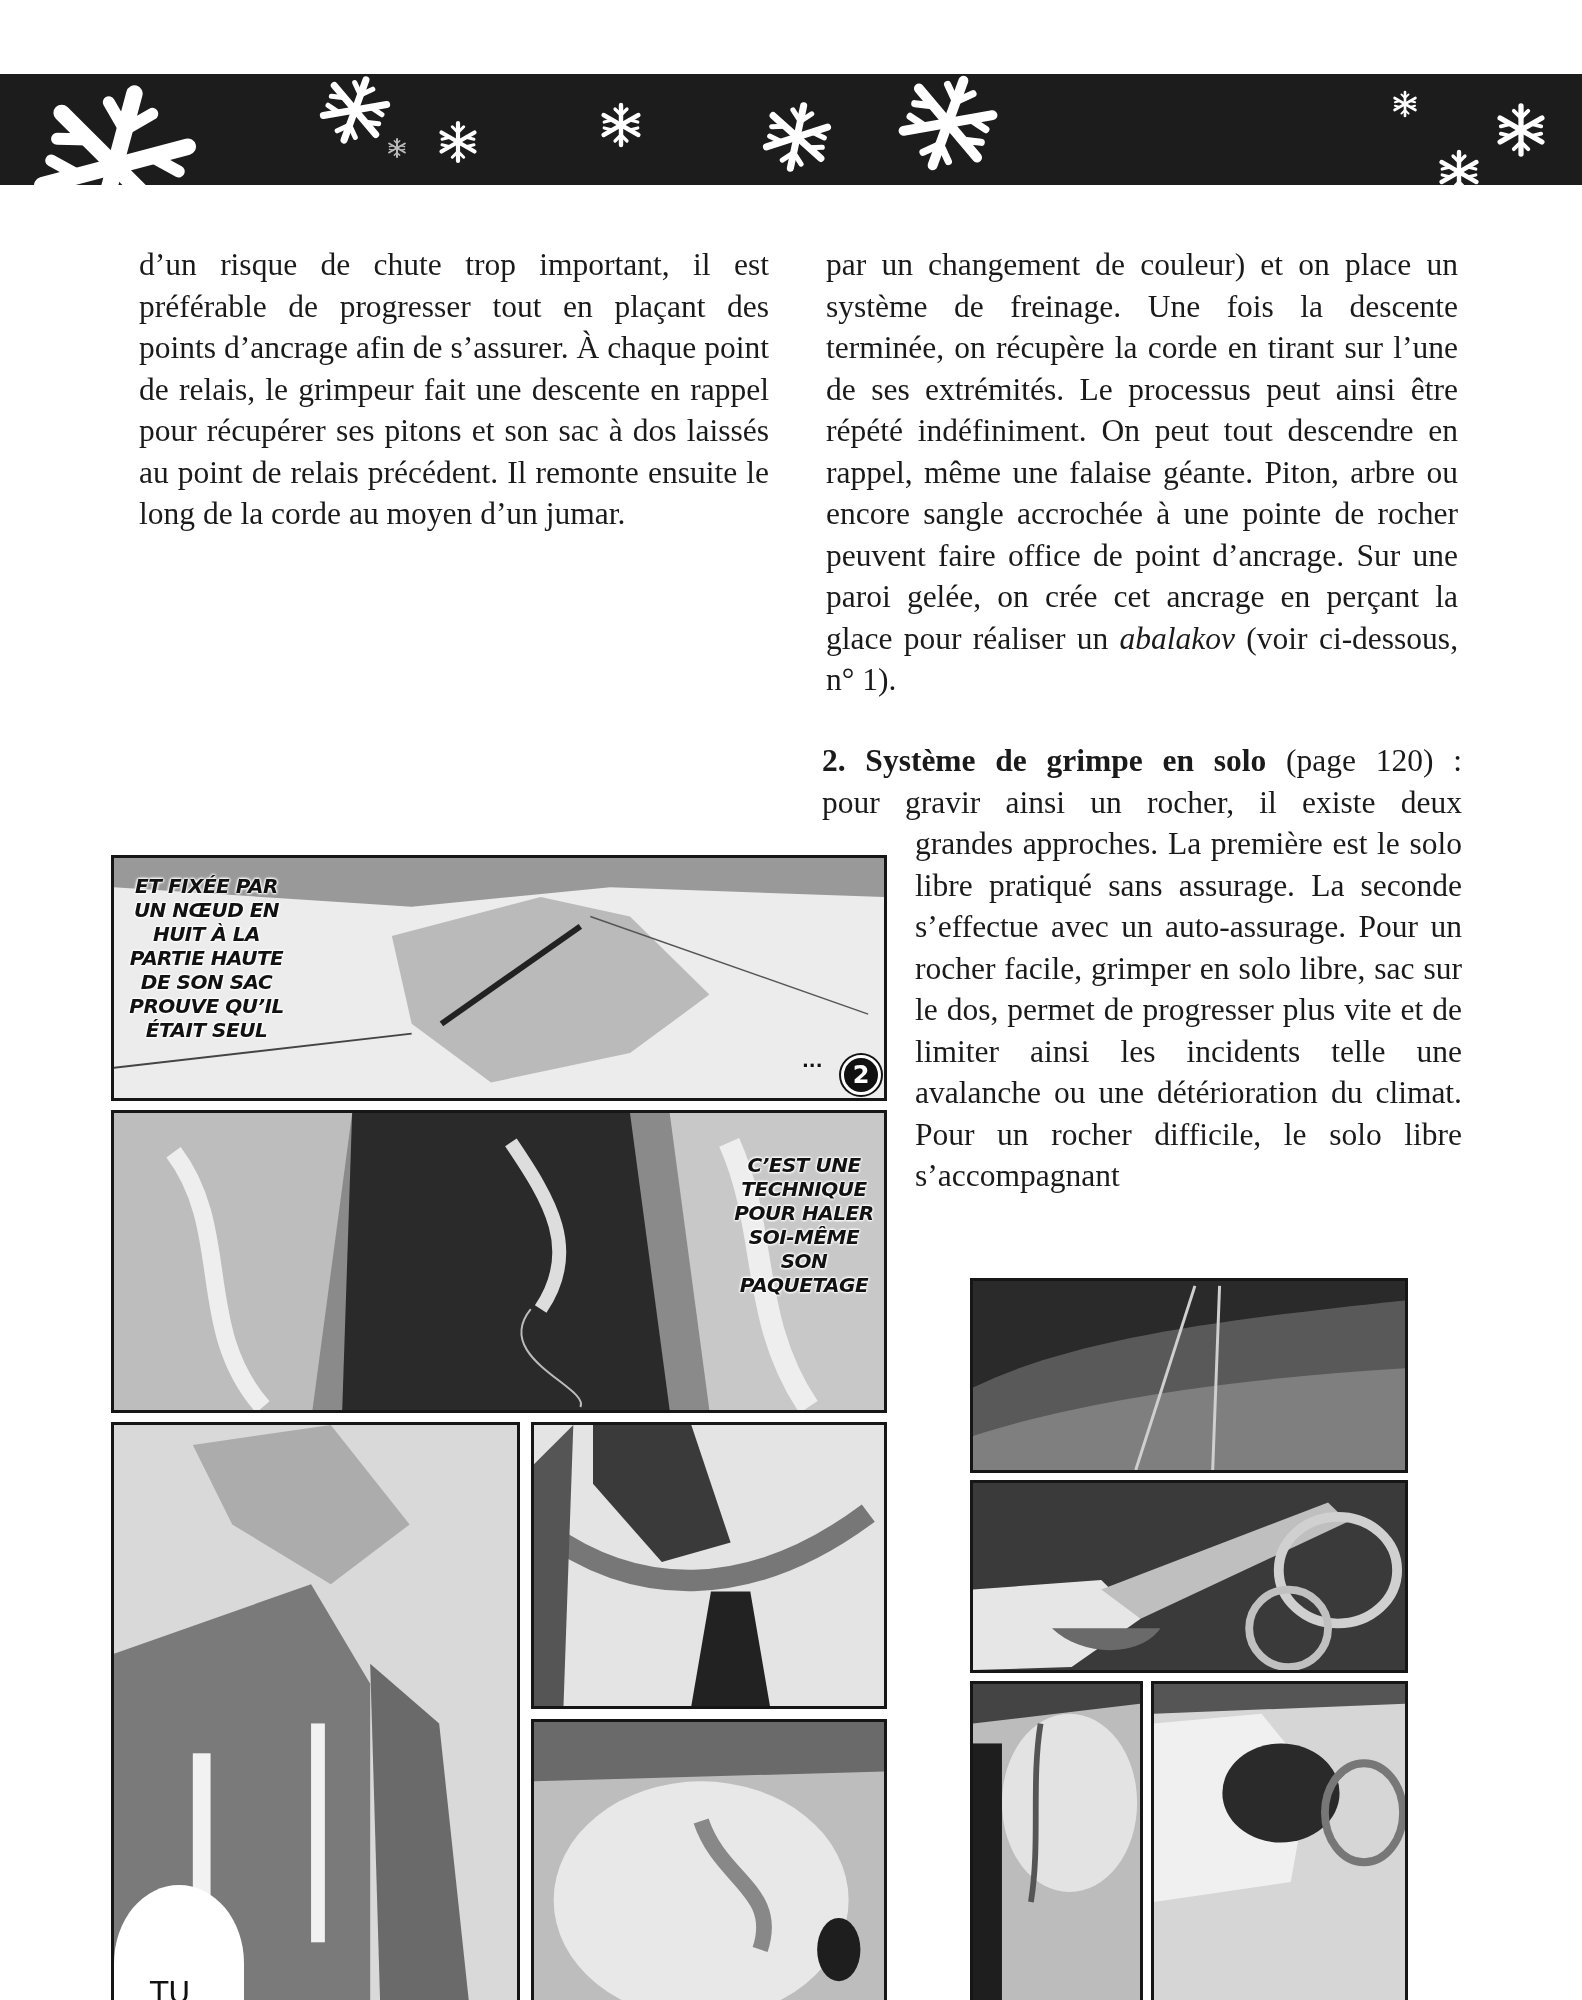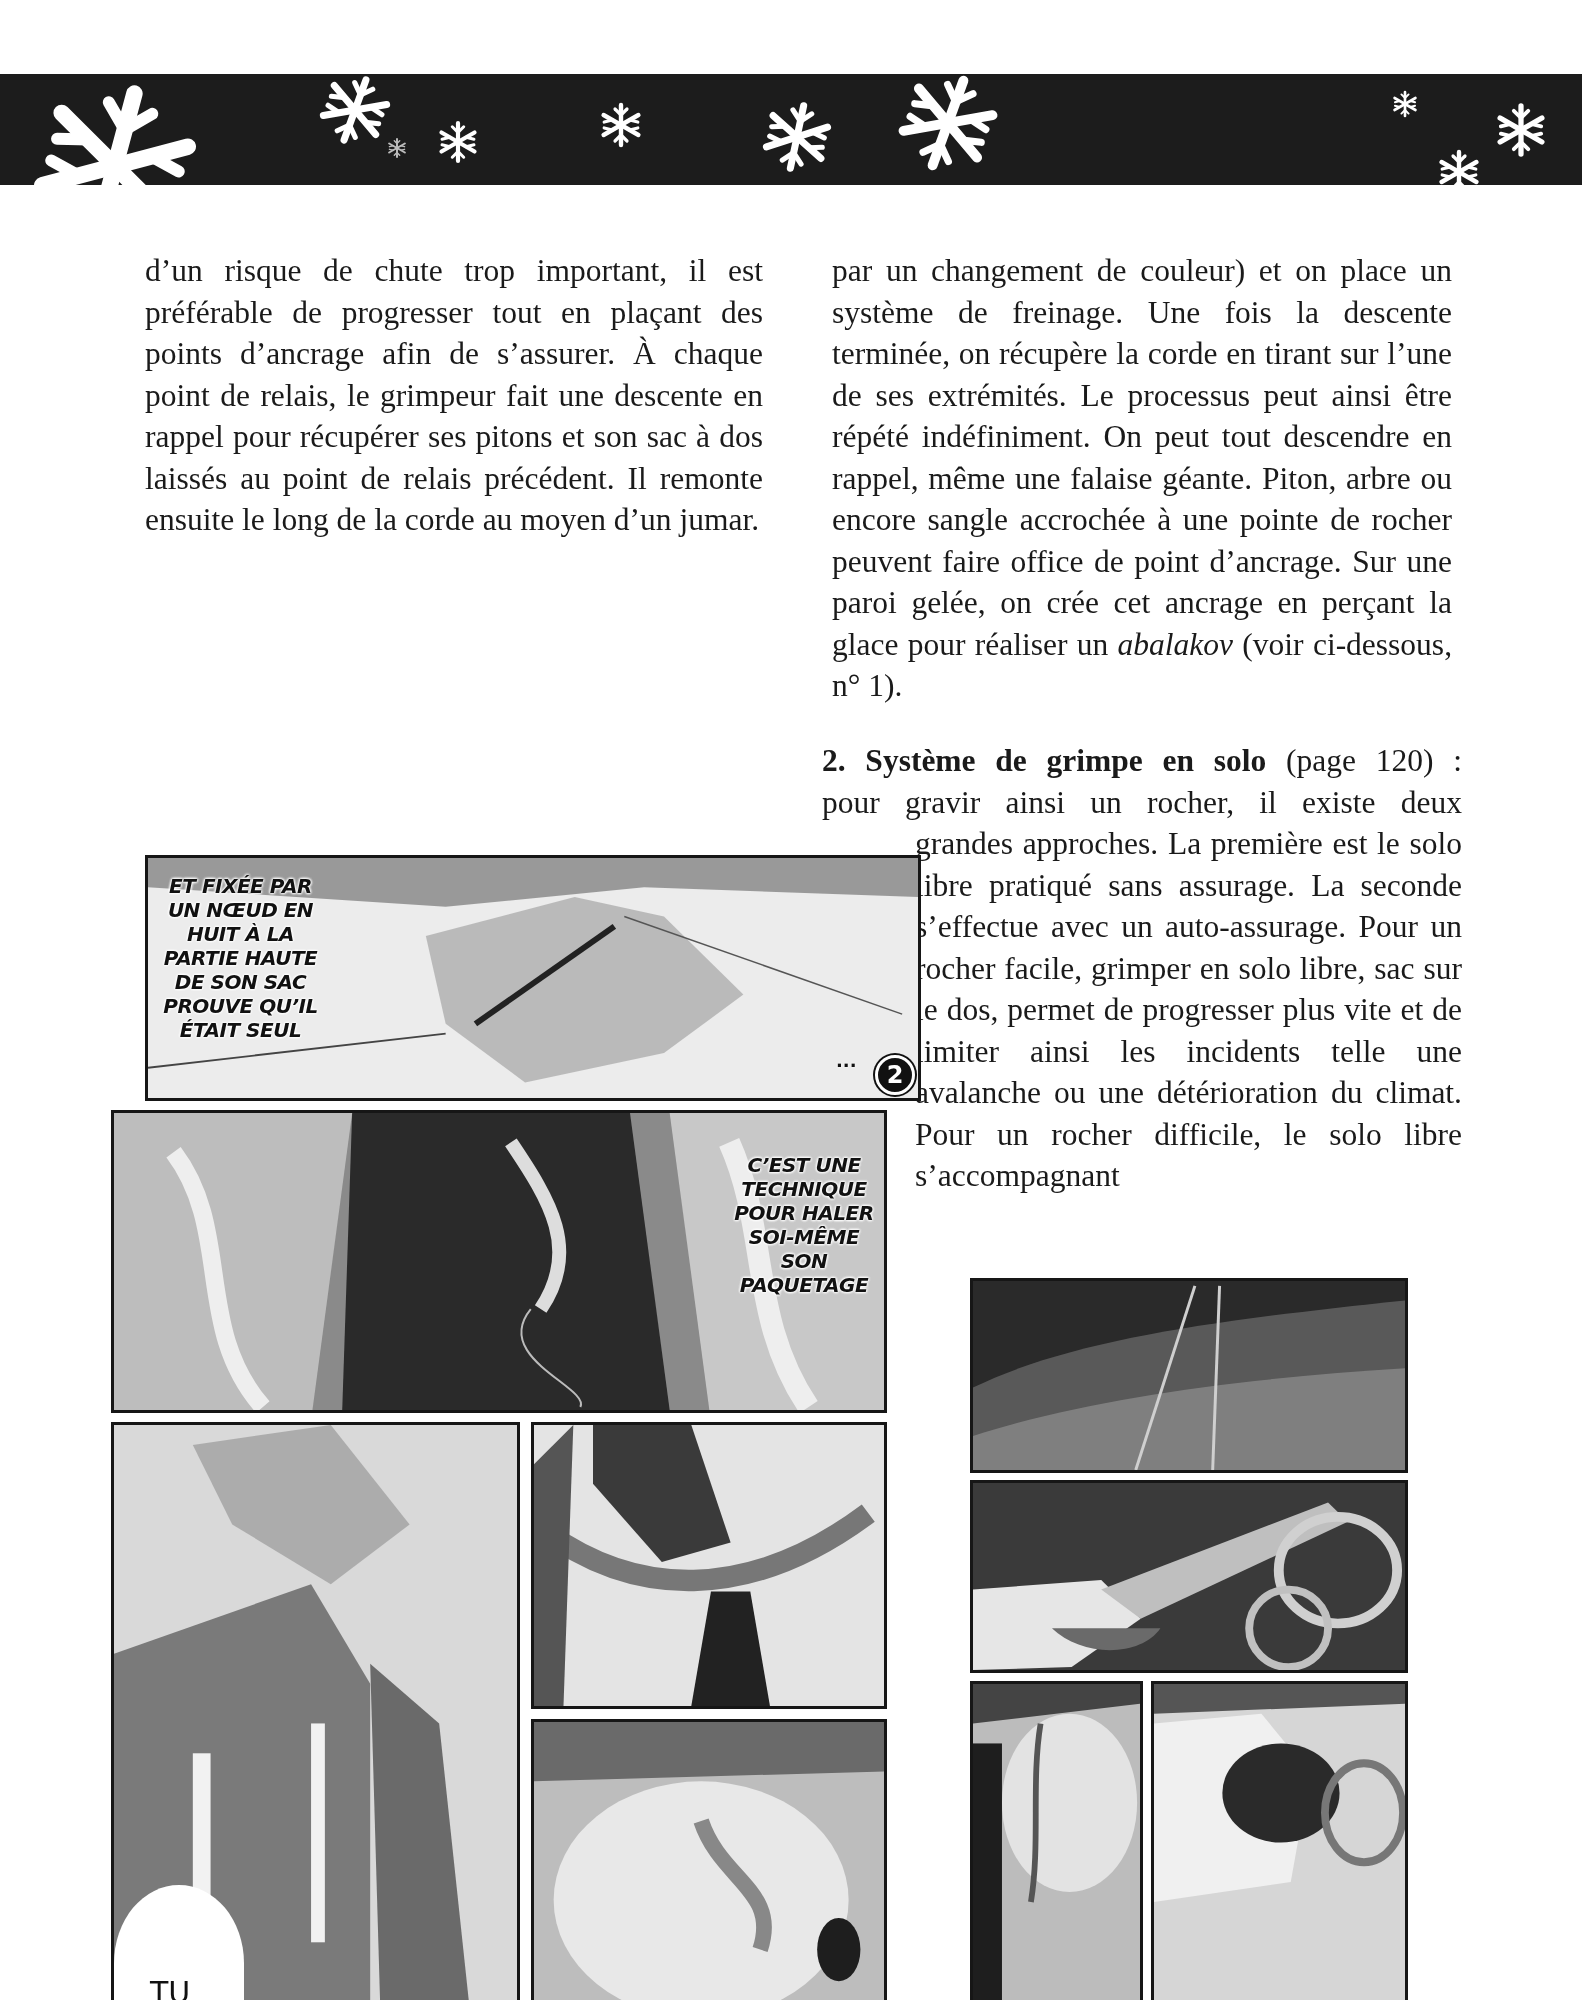--- a/index.html
+++ b/index.html
@@ -1,20 +1,20 @@
 <!DOCTYPE html>
 <html><head>
 <meta charset="utf-8">
 <style>
   html, body { margin: 0; padding: 0; background: #ffffff; }
   body { width: 1582px; height: 2000px; position: relative; overflow: hidden; font-family: "Liberation Serif", serif; color: #1a1a1a; }
   .banner { position: absolute; left: 0; top: 74px; width: 1582px; height: 111px; background: #1c1c1c; overflow: hidden; }
   .banner svg { position: absolute; left: 0; top: 0; }
   .col { position: absolute; font-size: 31.5px; line-height: 41.5px; text-align: justify; text-align-last: left; }
-  .col p { margin: 10px; }
+  .col p { margin: 4px; }
   .col-left { left: 135px; top: 240px; width: 638px; }
   .col-right { left: 822px; top: 240px; width: 640px; }
   .sec2 { position: absolute; left: 822px; top: 740px; width: 640px; font-size: 31.5px; line-height: 41.5px; text-align: justify; }
   .sec2 .wrap-line { display: block; text-align: justify; text-align-last: justify; }
   .sec2 .indent { position: absolute; left: 93px; top: 83px; width: 547px; text-align: justify; }
   .heading-bold { font-weight: bold; }
   .italic { font-style: italic; }
   .panel { position: absolute; border: 3px solid #161616; box-sizing: border-box; overflow: hidden; background: #0f766e; }
   .panel svg { position: absolute; left: 0; top: 0; width: 100%; height: 100%; }
   .bubble { position: absolute; font-family: "DejaVu Sans", sans-serif; font-style: italic; font-weight: bold; font-size: 20px; line-height: 24px; text-align: center; color: #111; text-transform: uppercase; text-shadow: 0 0 3px #fff, 0 0 3px #fff, 0 0 3px #fff, 0 0 3px #fff; letter-spacing: -0.5px; }
@@ -85,21 +85,21 @@
 <div class="col col-right">
   <p><span>par un changement de couleur) et on place un système de freinage. Une fois la descente terminée, on récupère la corde en tirant sur l’une de ses extrémités. Le processus peut ainsi être répété indéfiniment. On peut tout descendre en rappel, même une falaise géante. Piton, arbre ou encore sangle accrochée à une pointe de rocher peuvent faire office de point d’ancrage. Sur une paroi gelée, on crée cet ancrage en perçant la glace pour réaliser un </span><span class="italic">abalakov</span><span> (voir ci-dessous, n° 1).</span></p>
 </div>
 
 <div class="sec2">
   <span class="wrap-line"><span class="heading-bold">2. Système de grimpe en solo</span><span> (page 120) :</span></span>
   <span class="wrap-line">pour gravir ainsi un rocher, il existe deux</span>
   <div class="indent">grandes approches. La première est le solo libre pratiqué sans assurage. La seconde s’effectue avec un auto-assurage. Pour un rocher facile, grimper en solo libre, sac sur le dos, permet de progresser plus vite et de limiter ainsi les incidents telle une avalanche ou une détérioration du climat. Pour un rocher difficile, le solo libre s’accompagnant</div>
 </div>
 
-<div class="panel" style="left:111px; top:855px; width:776px; height:246px; background:#e6e6e6;margin-left:34px;">
+<div class="panel" style="left:111px; top:855px; width:776px; height:246px; background:#e6e6e6;">
   <svg viewBox="0 0 776 246" preserveAspectRatio="none">
     <rect width="776" height="246" fill="#ececec"></rect>
     <path d="M0 0 L776 0 L776 40 L500 30 L300 50 L0 30 Z" fill="#555" opacity="0.55"></path>
     <path d="M280 80 L430 40 L520 60 L600 140 L520 200 L380 230 L300 170 Z" fill="#9a9a9a" opacity="0.6"></path>
     <path d="M330 170 L470 70" stroke="#222" stroke-width="6"></path>
     <path d="M0 215 L300 180" stroke="#444" stroke-width="2"></path>
     <path d="M480 60 L760 160" stroke="#555" stroke-width="1.5"></path>
   </svg>
   <div class="bubble" style="left:10px; top:16px; width:165px;">Et fixée par un nœud en huit à la partie haute de son sac prouve qu’il était seul</div>
   <div class="ellipsis" style="left:688px; top:192px;">...</div>

